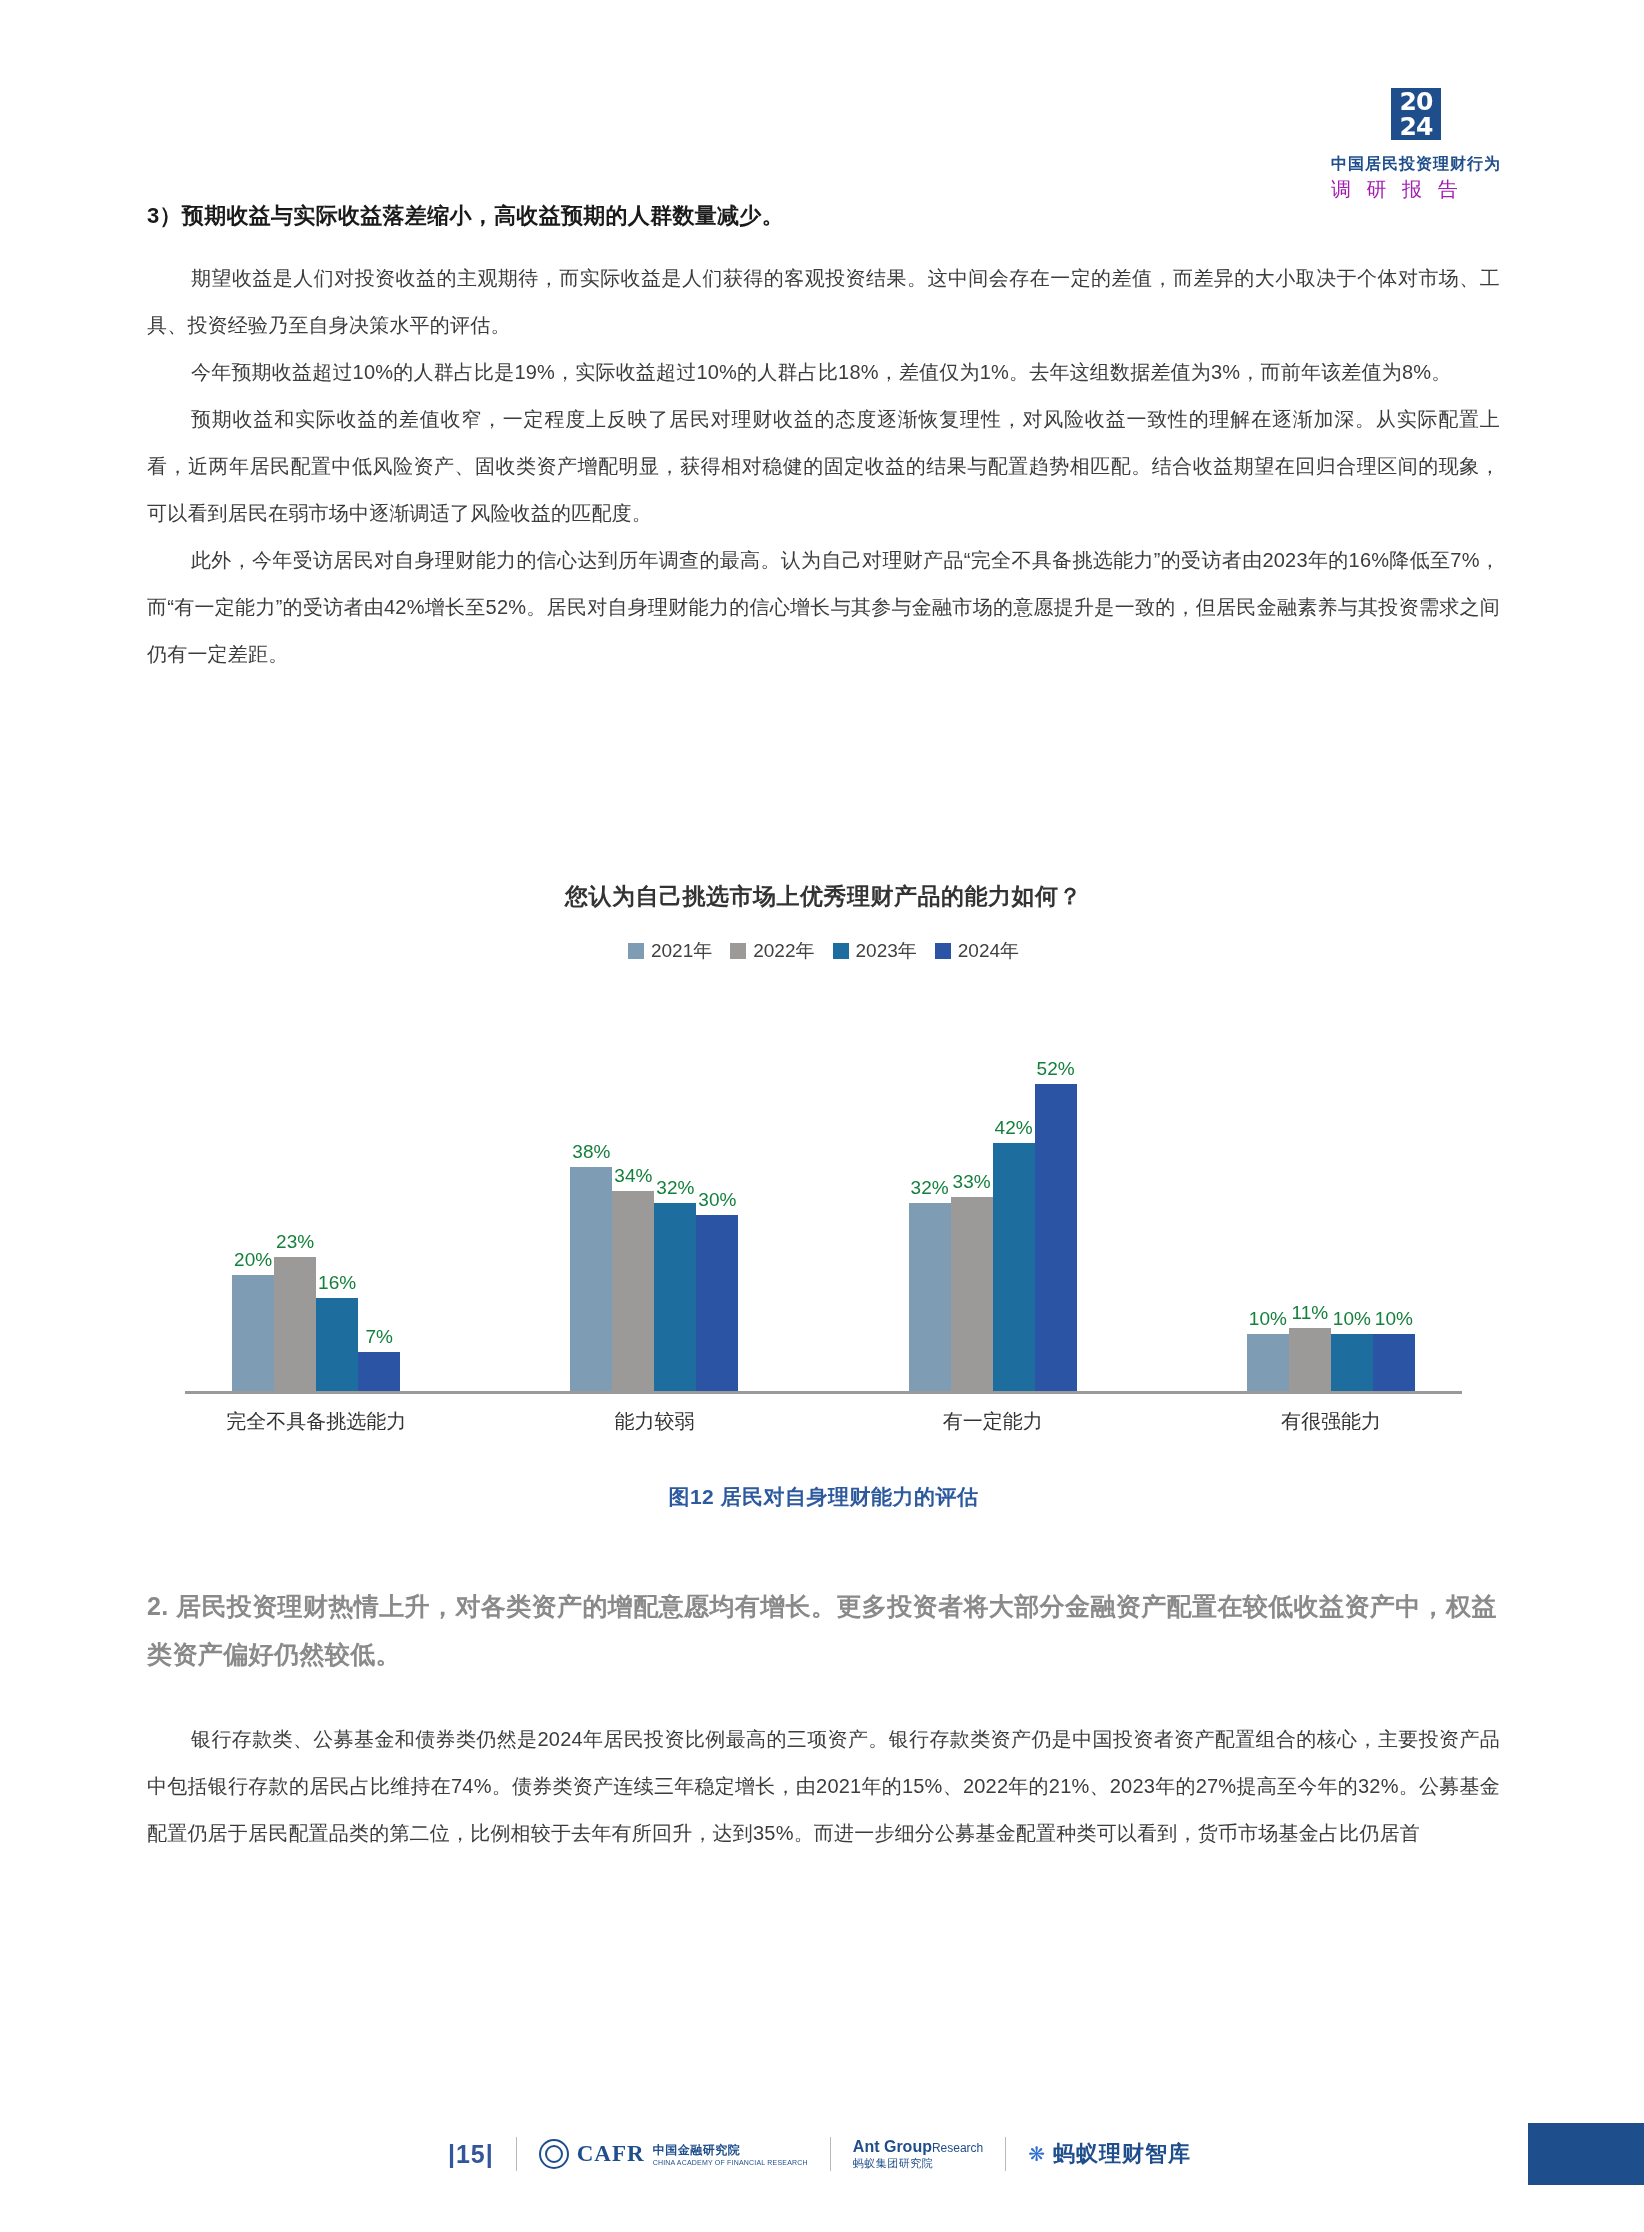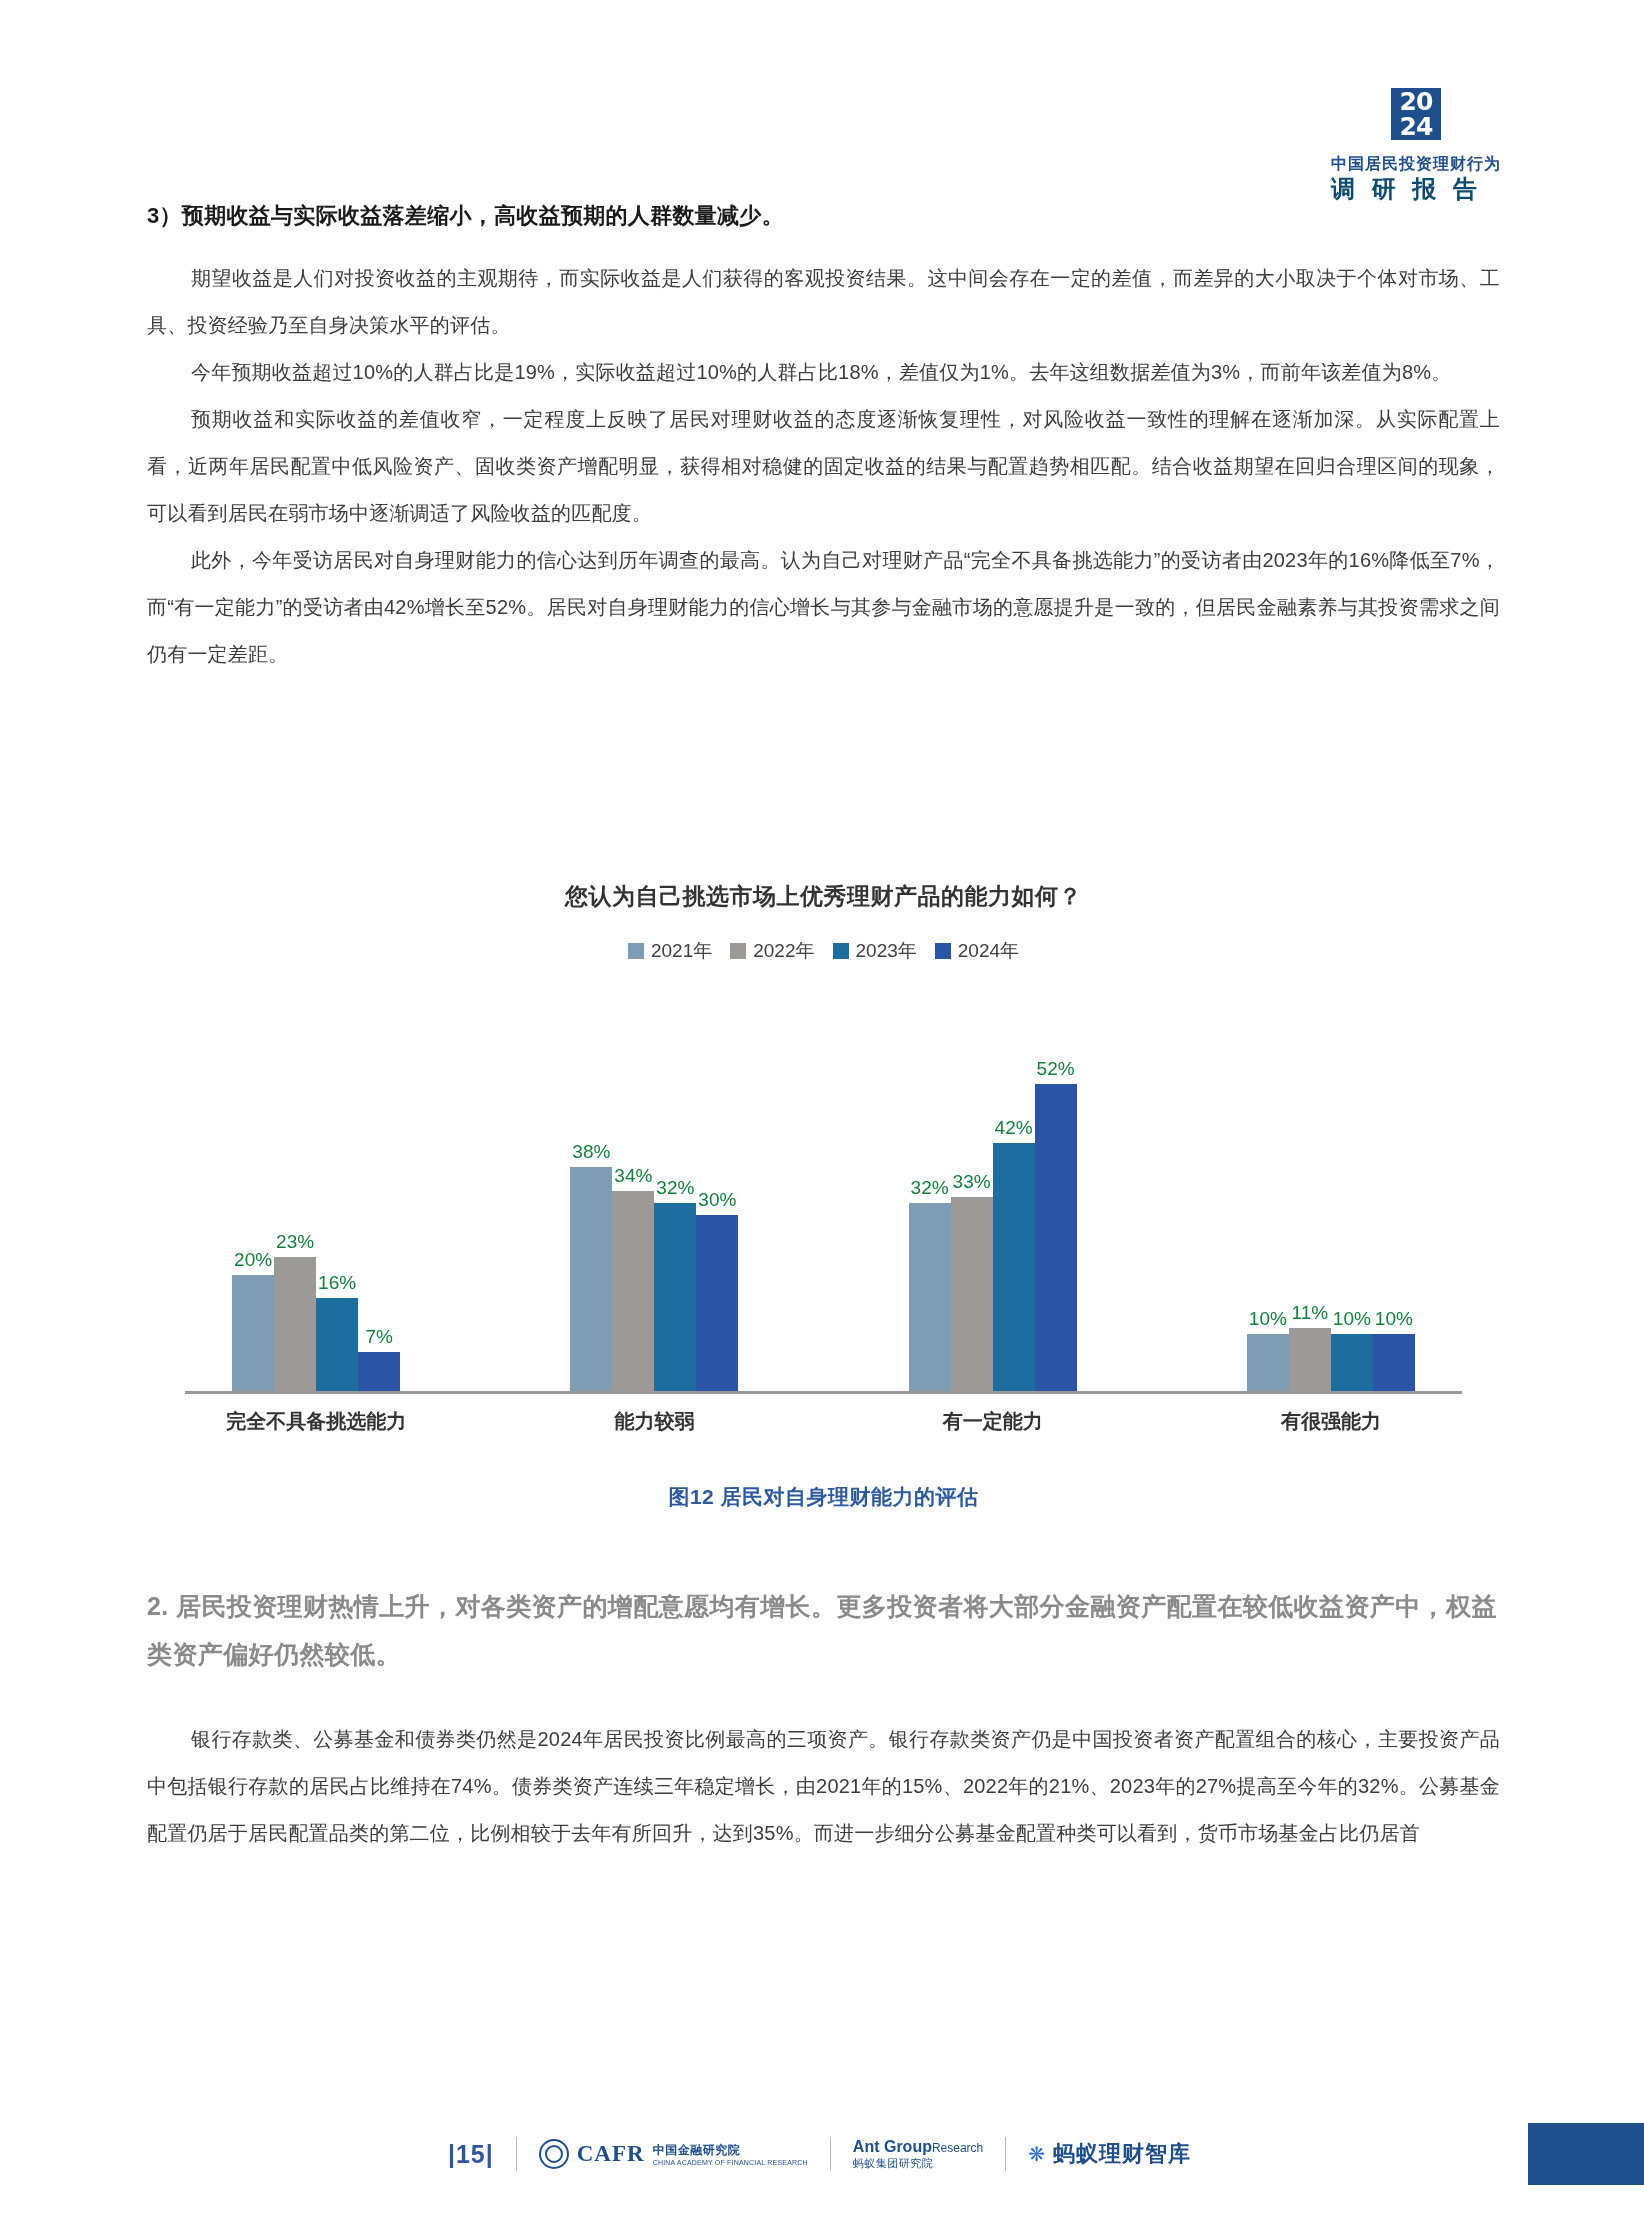--- a/index.html
+++ b/index.html
@@ -41,23 +41,23 @@
   .logo-year span { display: block; }
   .logo-text { display: flex; flex-direction: column; }
   .logo-line1 {
     font-size: 16px;
     color: #1f4e8c;
     font-weight: bold;
     letter-spacing: 1px;
     line-height: 20px;
   }
   .logo-line2 {
-    font-size: 24px;
-    color: #0c4a6e;
-    font-weight: bold;
+    font-size: 20px;
+    color: #a21caf;
+    font-weight: normal;
     letter-spacing: 5px;
     line-height: 30px;
   }
 
   
   .content {
     position: absolute;
     left: 147px;
     top: 199px;
     width: 1353px;
@@ -163,21 +163,20 @@
   }
   .cat-labels {
     display: flex;
     margin-top: 14px;
   }
   .cat-label {
     flex: 1;
     text-align: center;
     font-size: 20px;
     color: #333333;
-    font-weight: bold;
   }
   .fig-caption {
     text-align: center;
     margin-top: 48px;
     font-size: 21px;
     color: #2d5a9e;
     font-weight: bold;
     letter-spacing: 0.5px;
   }
 

